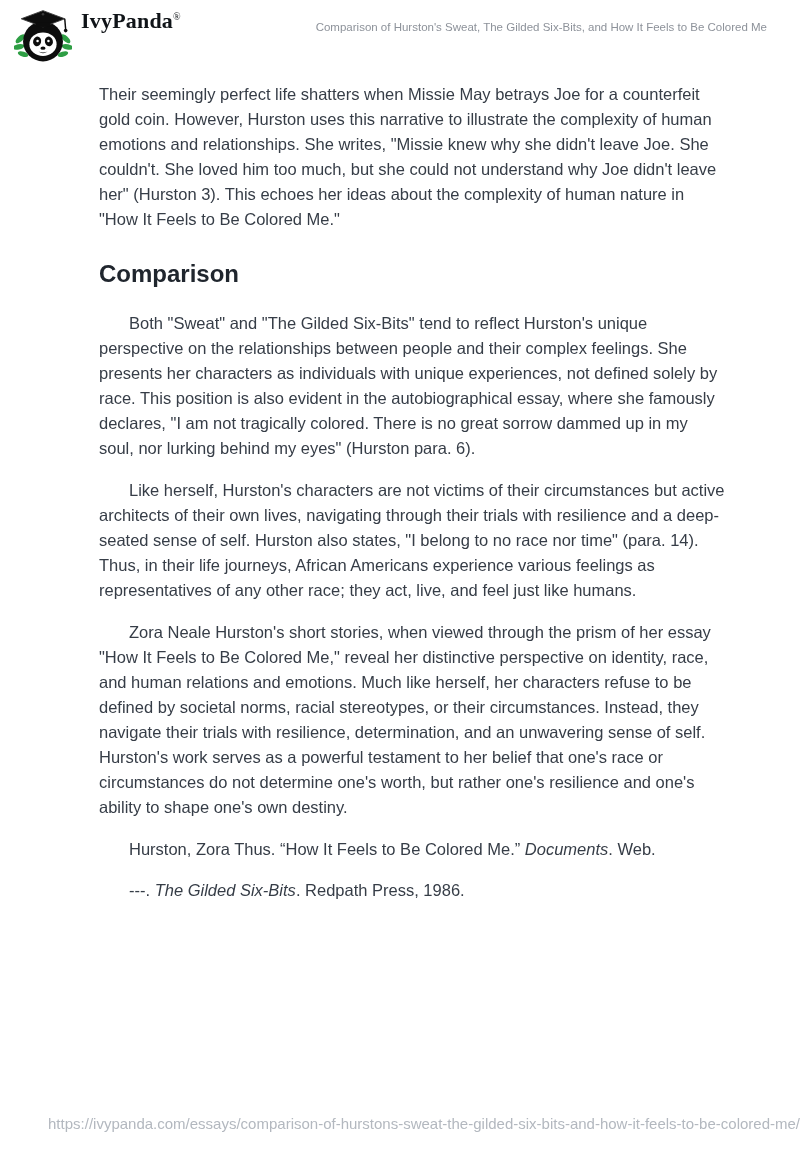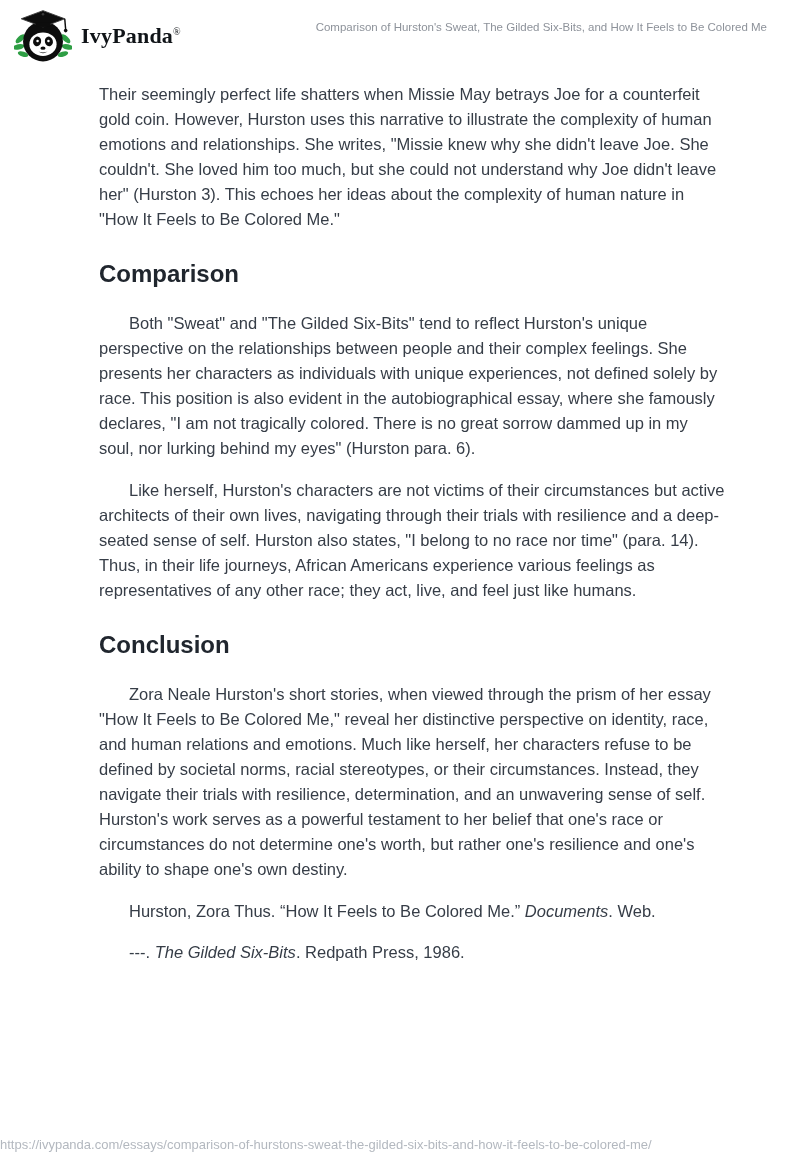--- a/index.html
+++ b/index.html
@@ -10,21 +10,21 @@
     position:relative;
     overflow:hidden;
     color:#363d47;
   }
   .header {
     display:flex;
     justify-content:space-between;
     align-items:flex-start;
     padding:8px 33px 0 14px;
   }
-  .brand { display:flex; align-items:center; gap:9px; }
+  .brand { display:flex; gap:9px; }
   .logo-icon { display:block; }
   .brand-text {
     font-family:"Liberation Serif", serif;
     font-weight:700;
     font-size:22px;
     color:#101418;
     letter-spacing:0.2px;
   }
   .brand-text sup { font-size:10px; font-weight:400; vertical-align:super; }
   .doc-title {
@@ -47,23 +47,23 @@
     font-weight:700;
     margin:28px 0 22px 0;
     line-height:1.2;
     font-family:"Liberation Sans", sans-serif;
   }
   .citation { margin-bottom:16px; text-indent:30px; }
   .citation em { font-style:italic; }
   .footer {
     position:absolute;
     left:0; right:0;
-    bottom:8px;
-    text-align:left;
-    font-size:13px;
+    bottom:28px;
+    text-align:right;
+    font-size:15px;
     color:#b3b8bf;
   }
 </style>
 </head>
 <body>
 
 <header class="header">
   <div class="brand">
     <svg class="logo-icon" width="58" height="56" viewBox="0 0 64 60" aria-hidden="true">
 
@@ -101,21 +101,20 @@
 
 <main class="content">
 
   <p class="para">Their seemingly perfect life shatters when Missie May betrays Joe for a counterfeit gold coin. However, Hurston uses this narrative to illustrate the complexity of human emotions and relationships. She writes, "Missie knew why she didn't leave Joe. She couldn't. She loved him too much, but she could not understand why Joe didn't leave her" (Hurston 3). This echoes her ideas about the complexity of human nature in "How It Feels to Be Colored Me."</p>
 
   <h2>Comparison</h2>
 
   <p class="para indented">Both "Sweat" and "The Gilded Six-Bits" tend to reflect Hurston's unique perspective on the relationships between people and their complex feelings. She presents her characters as individuals with unique experiences, not defined solely by race. This position is also evident in the autobiographical essay, where she famously declares, "I am not tragically colored. There is no great sorrow dammed up in my soul, nor lurking behind my eyes" (Hurston para. 6).</p>
   <p class="para indented">Like herself, Hurston's characters are not victims of their circumstances but active architects of their own lives, navigating through their trials with resilience and a deep-seated sense of self. Hurston also states, "I belong to no race nor time" (para. 14). Thus, in their life journeys, African Americans experience various feelings as representatives of any other race; they act, live, and feel just like humans.</p>
 
-  <h2>Conclusion</h2>
 
   <p class="para indented">Zora Neale Hurston's short stories, when viewed through the prism of her essay "How It Feels to Be Colored Me," reveal her distinctive perspective on identity, race, and human relations and emotions. Much like herself, her characters refuse to be defined by societal norms, racial stereotypes, or their circumstances. Instead, they navigate their trials with resilience, determination, and an unwavering sense of self. Hurston's work serves as a powerful testament to her belief that one's race or circumstances do not determine one's worth, but rather one's resilience and one's ability to shape one's own destiny.</p>
 
 
   <p class="citation"><span>Hurston, Zora Thus. “How It Feels to Be Colored Me.” </span><em>Documents</em><span>. Web.</span></p>
 
 
   <p class="citation"><span>---. </span><em>The Gilded Six-Bits</em><span>. Redpath Press, 1986.</span></p>
 
 </main>

